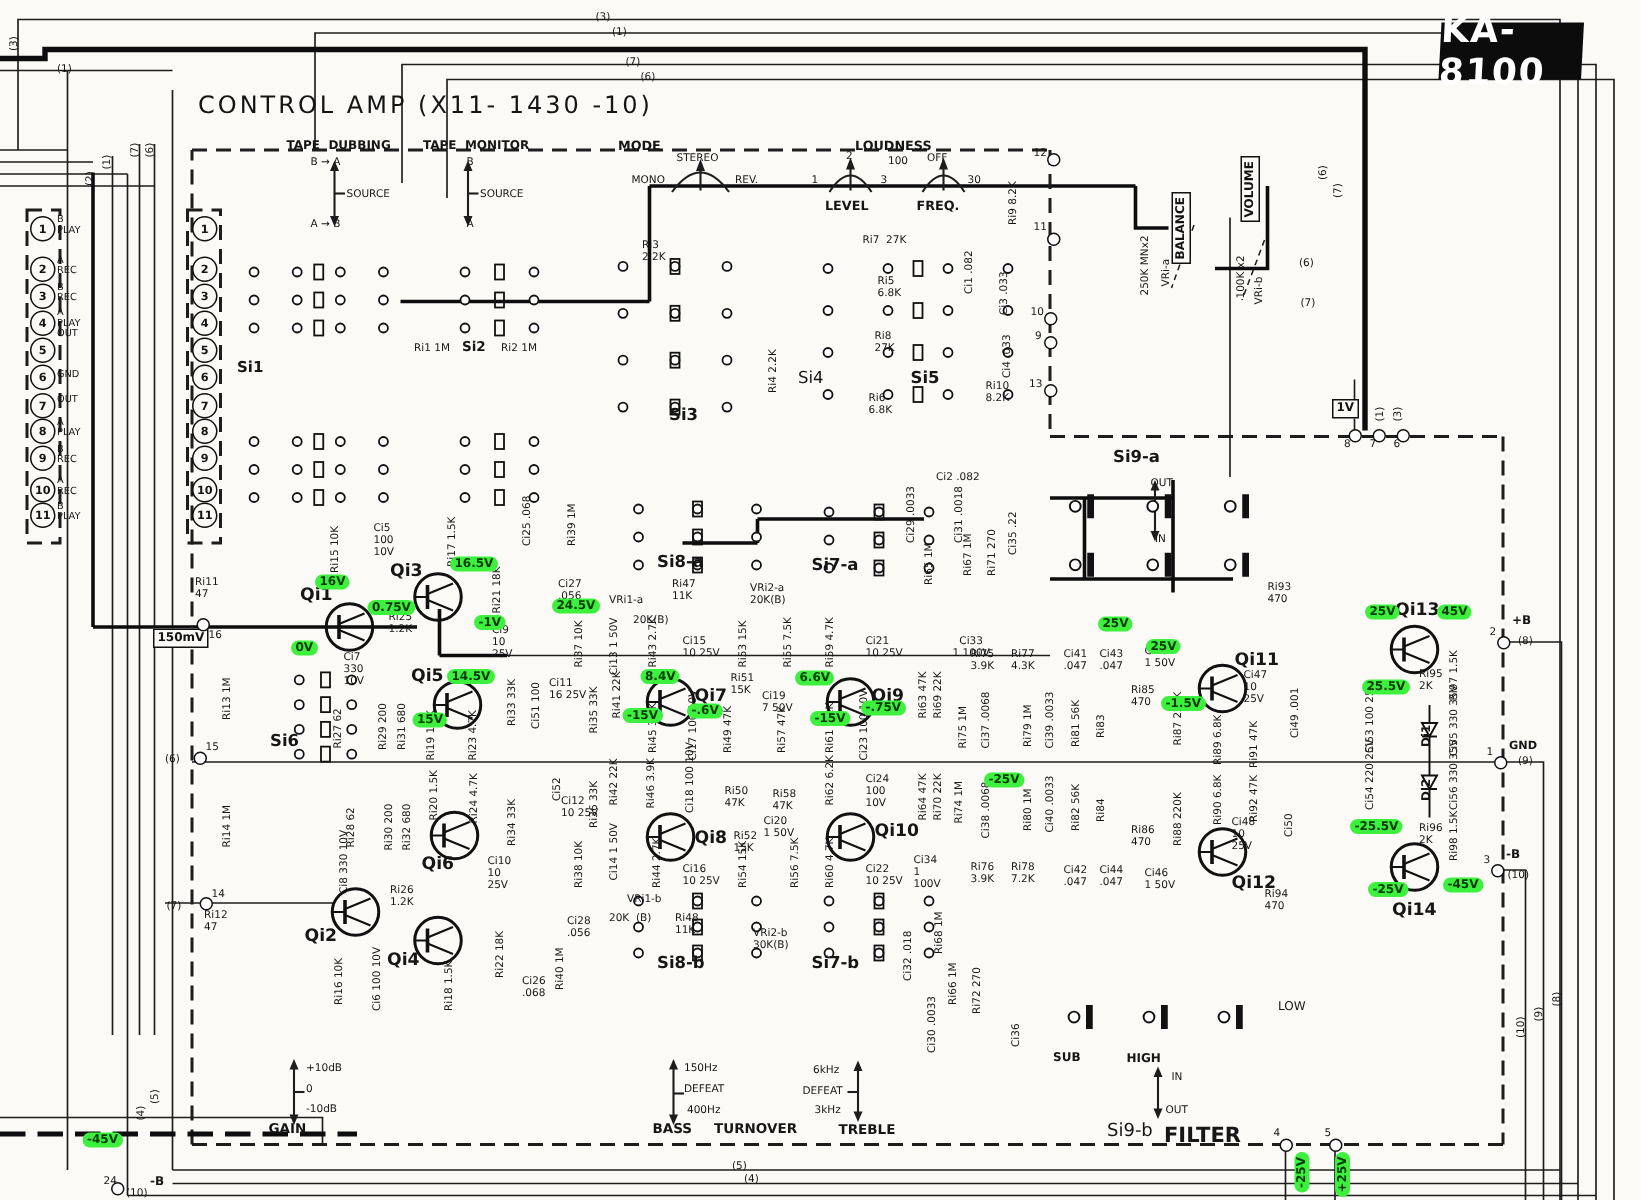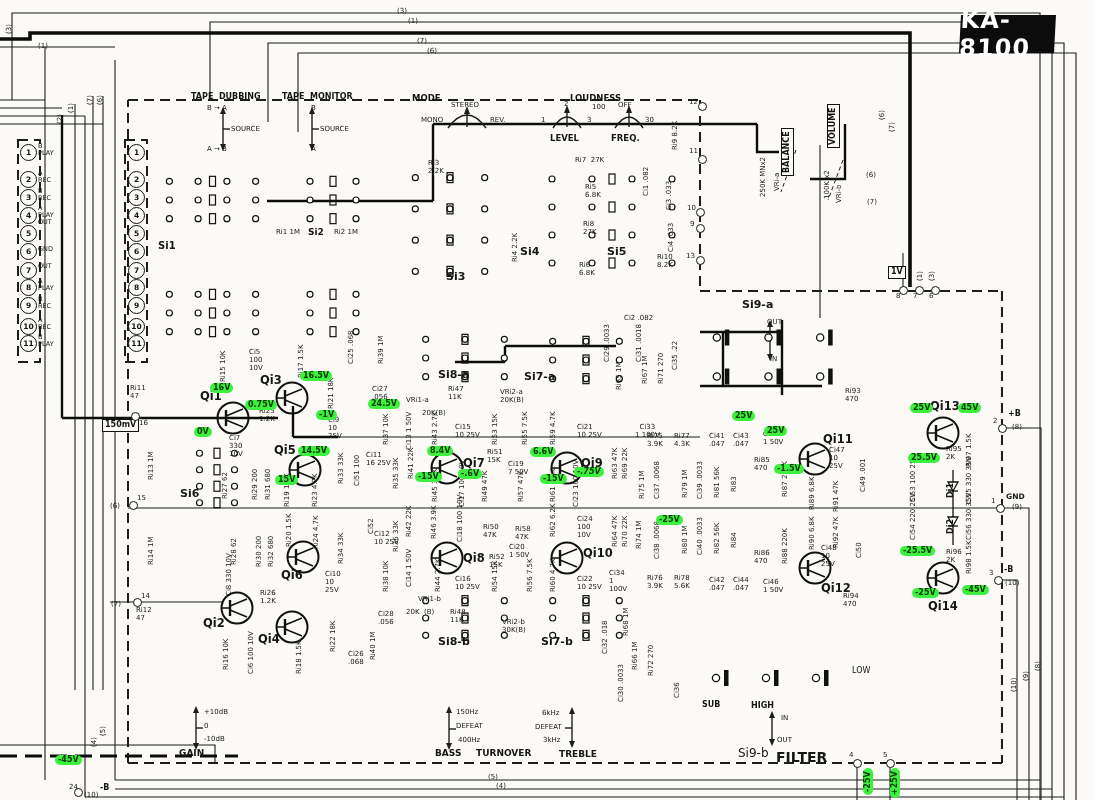--- a/index.html
+++ b/index.html
@@ -403,20 +403,21 @@
       <g>
         <circle cx="716" cy="678" r="3.6" fill="#fff" stroke="#111" stroke-width="1.3"></circle>
         <rect x="724" y="670" width="4.5" height="16" fill="#111"></rect>
         <circle cx="766" cy="678" r="3.6" fill="#fff" stroke="#111" stroke-width="1.3"></circle>
         <rect x="774" y="670" width="4.5" height="16" fill="#111"></rect>
         <circle cx="816" cy="678" r="3.6" fill="#fff" stroke="#111" stroke-width="1.3"></circle>
         <rect x="824" y="670" width="4.5" height="16" fill="#111"></rect>
       </g>
     </svg>
 
+  <div class="title">CONTROL AMP (X11- 1430 -10)</div>
   <div class="badge">KA-8100</div>
 
   <div id="overlay">
       <span class="t" style="left: 191px; top: 93px; font-size: 8px; font-weight: 700;">TAPE  DUBBING</span>
       <span class="t" style="left: 282px; top: 93px; font-size: 8px; font-weight: 700;">TAPE  MONITOR</span>
       <span class="t" style="left: 207px; top: 105px;">B → A</span>
       <span class="t" style="left: 231px; top: 126px;">SOURCE</span>
       <span class="t" style="left: 207px; top: 146px;">A → B</span>
       <span class="t" style="left: 311px; top: 105px;">B</span>
       <span class="t" style="left: 320px; top: 126px;">SOURCE</span>
@@ -434,25 +435,25 @@
       <span class="t" style="left: 645px; top: 117px;">30</span>
       <span class="t" style="left: 550px; top: 134px; font-size: 8.5px; font-weight: 700;">LEVEL</span>
       <span class="t" style="left: 611px; top: 134px; font-size: 8.5px; font-weight: 700;">FREQ.</span>
       <span class="t rot" style="left: 760px; top: 197px;">250K MNx2</span>
       <span class="t rot" style="left: 774px; top: 191px;">VRi-a</span>
       <span class="t rot" style="left: 824px; top: 199px;">100K x2</span>
       <span class="t rot" style="left: 836px; top: 203px;">VRi-b</span>
       <span class="t" style="left: 158px; top: 240px; font-size: 10px; font-weight: 700;">Si1</span>
       <span class="t" style="left: 308px; top: 227px; font-size: 9px; font-weight: 700;">Si2</span>
       <span class="t" style="left: 446px; top: 271px; font-size: 11px; font-weight: 700;">Si3</span>
-      <span class="t" style="left: 520px; top: 246px; font-size: 11px; font-weight: 700;">Si4</span>
+      <span class="t" style="left: 532px; top: 246px; font-size: 11px; font-weight: 400;">Si4</span>
       <span class="t" style="left: 607px; top: 246px; font-size: 11px; font-weight: 700;">Si5</span>
       <span class="t" style="left: 180px; top: 488px; font-size: 11px; font-weight: 700;">Si6</span>
       <span class="t" style="left: 438px; top: 369px; font-size: 11px; font-weight: 700;">Si8-a</span>
-      <span class="t" style="left: 524px; top: 371px; font-size: 11px; font-weight: 700;">Si7-a</span>
+      <span class="t" style="left: 541px; top: 371px; font-size: 11px; font-weight: 700;">Si7-a</span>
       <span class="t" style="left: 438px; top: 636px; font-size: 11px; font-weight: 700;">Si8-b</span>
       <span class="t" style="left: 541px; top: 636px; font-size: 11px; font-weight: 700;">Si7-b</span>
       <span class="t" style="left: 742px; top: 299px; font-size: 11px; font-weight: 700;">Si9-a</span>
       <span class="t" style="left: 738px; top: 747px; font-size: 12px; font-weight: 400;">Si9-b</span>
       <span class="t" style="left: 776px; top: 750px; font-size: 14px; font-weight: 700;">FILTER</span>
       <span class="t" style="left: 276px; top: 229px;">Ri1 1M</span>
       <span class="t" style="left: 334px; top: 229px;">Ri2 1M</span>
       <span class="t" style="left: 428px; top: 160px;">Ri3
 2.2K</span>
       <span class="t rot" style="left: 512px; top: 262px;">Ri4 2.2K</span>
@@ -685,21 +686,21 @@
       <span class="t rot" style="left: 672px; top: 370px;">Ci35 .22</span>
       <span class="t rot" style="left: 632px; top: 670px;">Ri66 1M</span>
       <span class="t rot" style="left: 648px; top: 676px;">Ri72 270</span>
       <span class="t rot" style="left: 602px; top: 654px;">Ci32 .018</span>
       <span class="t rot" style="left: 623px; top: 636px;">Ri68 1M</span>
       <span class="t rot" style="left: 618px; top: 702px;">Ci30 .0033</span>
       <span class="t rot" style="left: 674px; top: 698px;">Ci36</span>
       <span class="t" style="left: 647px; top: 575px;">Ri76
 3.9K</span>
       <span class="t" style="left: 674px; top: 575px;">Ri78
-5.6K</span>
+7.2K</span>
       <span class="t" style="left: 709px; top: 577px;">Ci42
 .047</span>
       <span class="t" style="left: 733px; top: 577px;">Ci44
 .047</span>
       <span class="t" style="left: 763px; top: 579px;">Ci46
 1 50V</span>
       <span class="t" style="left: 754px; top: 550px;">Ri86
 470</span>
       <span class="t rot" style="left: 782px; top: 564px;">Ri88 220K</span>
       <span class="t rot" style="left: 809px; top: 550px;">Ri90 6.8K</span>
@@ -771,21 +772,21 @@
       <span class="g" style="left: 300px; top: 371px;">16.5V</span>
       <span class="g" style="left: 300px; top: 410px; margin-left: 16px;">-1V</span>
       <span class="g" style="left: 368px; top: 399px;">24.5V</span>
       <span class="g" style="left: 298px; top: 446px;">14.5V</span>
       <span class="g" style="left: 275px; top: 475px;">15V</span>
       <span class="g" style="left: 427px; top: 446px;">8.4V</span>
       <span class="g" style="left: 415px; top: 472px;">-15V</span>
       <span class="g" style="left: 458px; top: 469px;">-.6V</span>
       <span class="g" style="left: 530px; top: 447px;">6.6V</span>
       <span class="g" style="left: 540px; top: 474px;">-15V</span>
-      <span class="g" style="left: 574px; top: 467px; font-style: italic;">-.75V</span>
+      <span class="g" style="left: 574px; top: 467px;">-.75V</span>
       <span class="g" style="left: 656px; top: 515px;">-25V</span>
       <span class="g" style="left: 732px; top: 411px;">25V</span>
       <span class="g" style="left: 764px; top: 426px;">25V</span>
       <span class="g" style="left: 774px; top: 464px;">-1.5V</span>
       <span class="g" style="left: 910px; top: 403px;">25V</span>
       <span class="g" style="left: 958px; top: 403px;">45V</span>
       <span class="g" style="left: 908px; top: 453px;">25.5V</span>
       <span class="g" style="left: 900px; top: 546px;">-25.5V</span>
       <span class="g" style="left: 912px; top: 588px;">-25V</span>
       <span class="g" style="left: 962px; top: 585px;">-45V</span>

